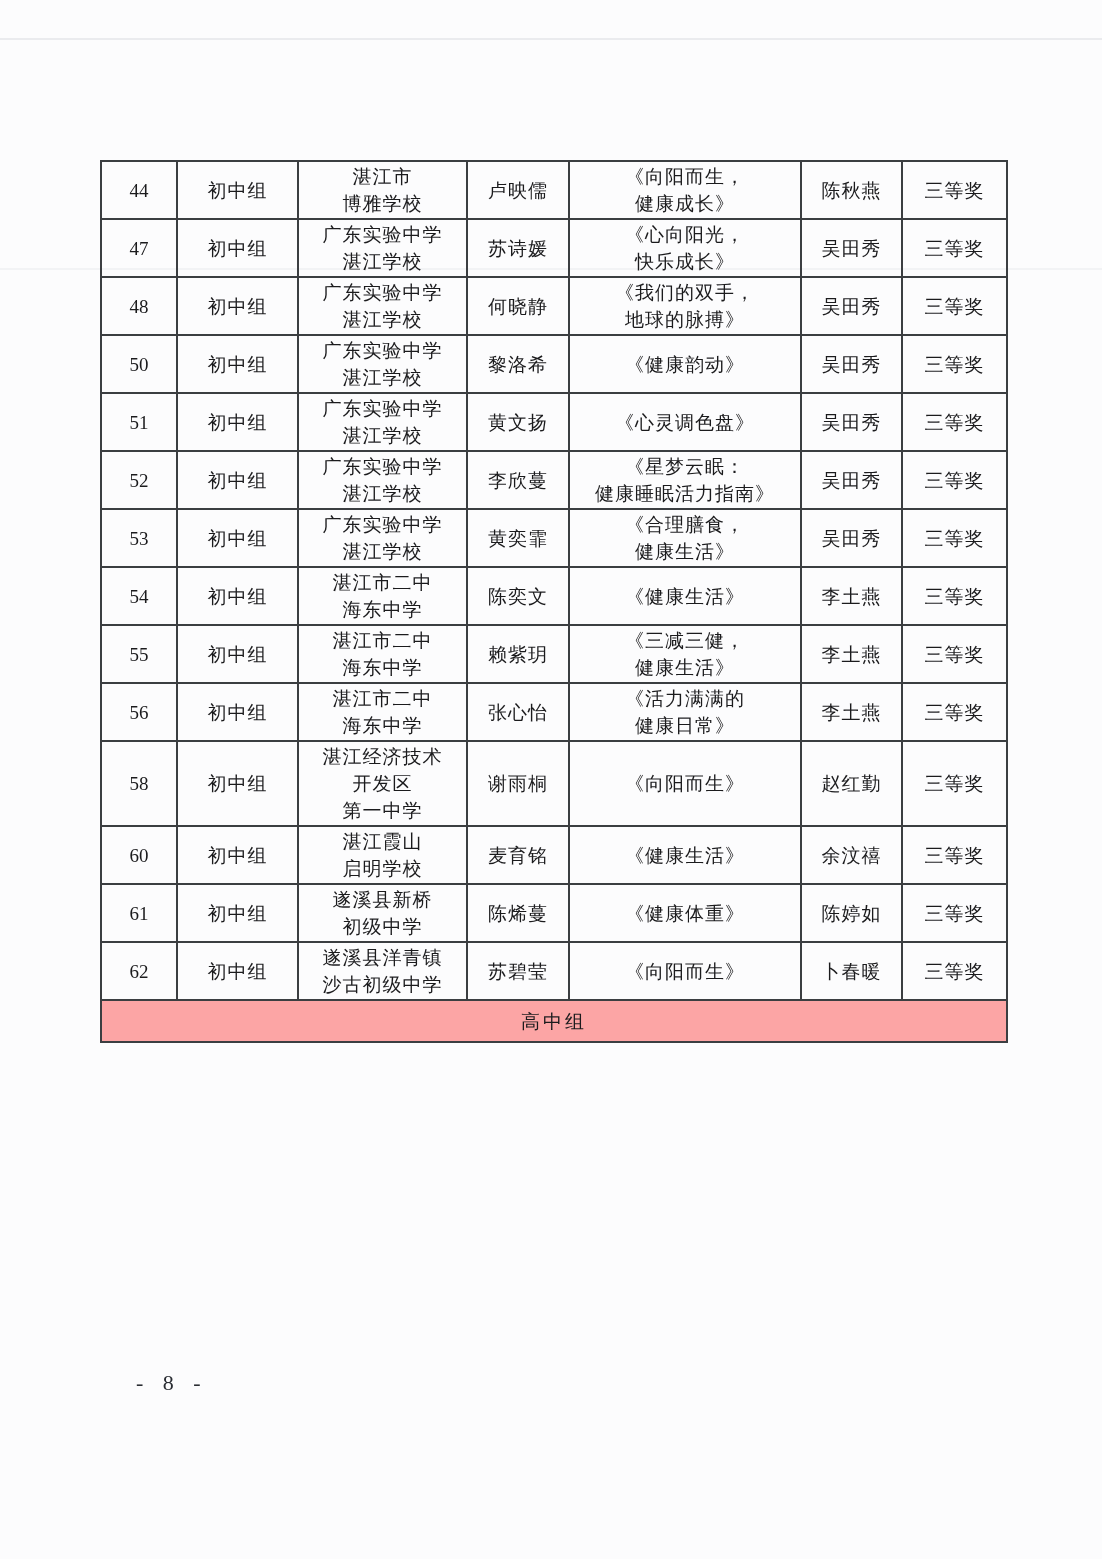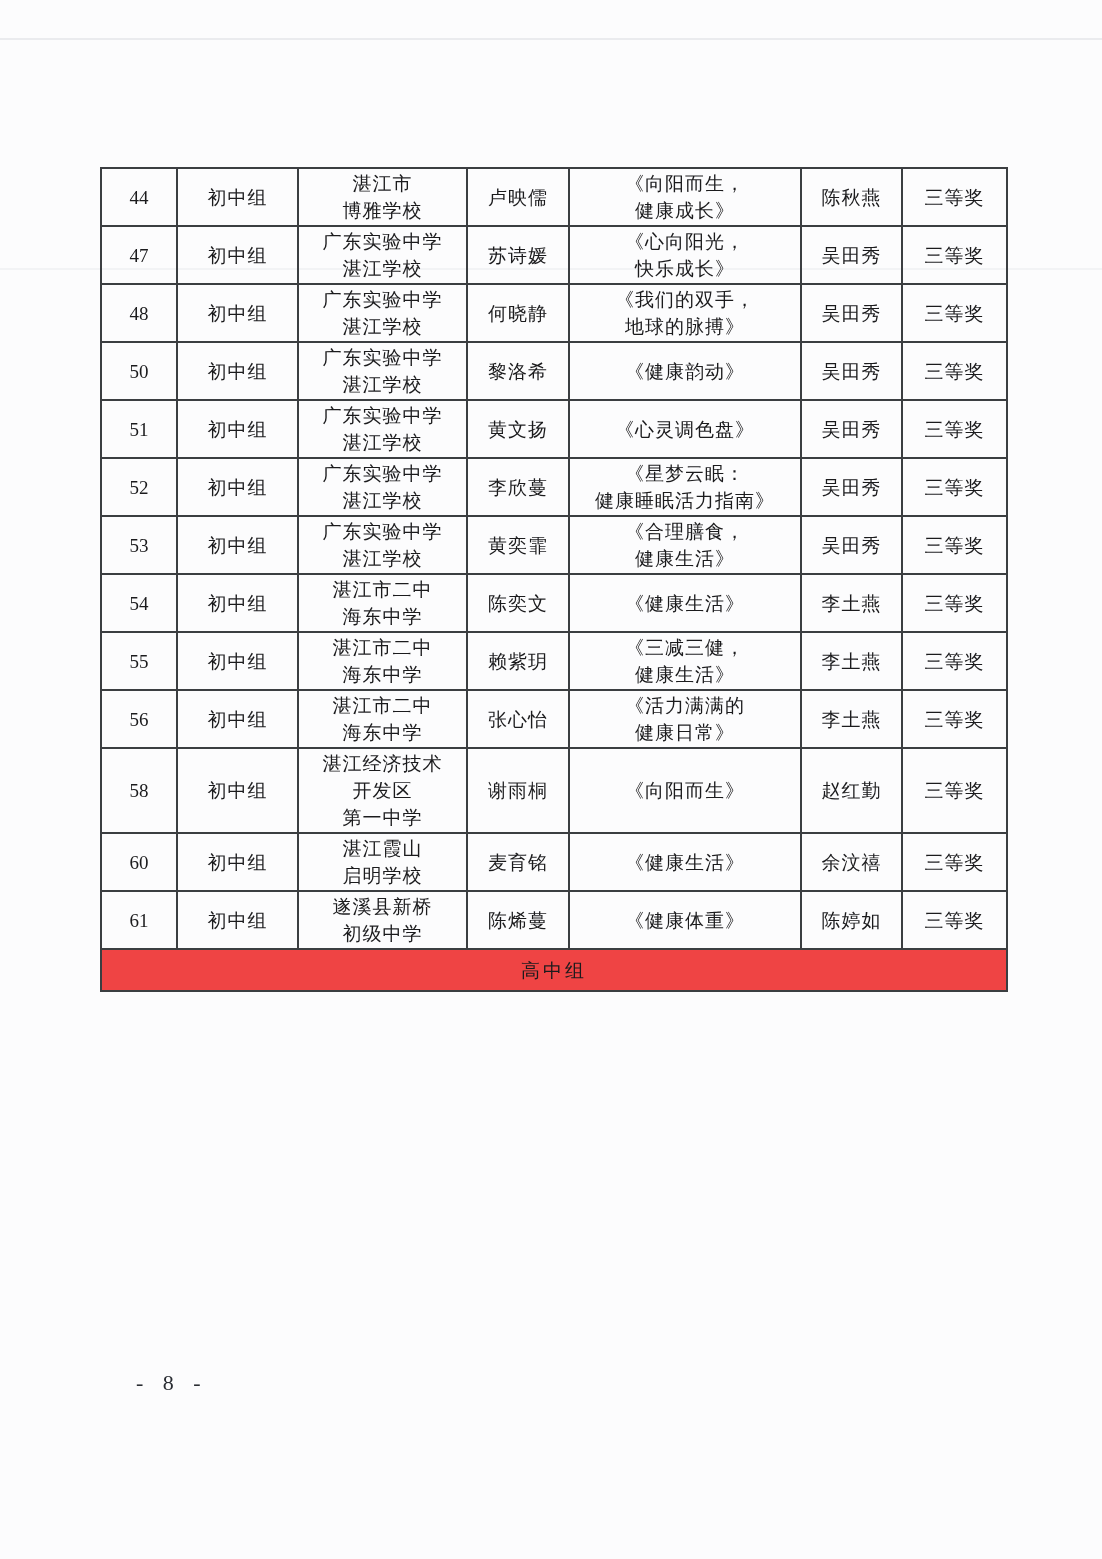--- a/index.html
+++ b/index.html
@@ -20,40 +20,40 @@
     height: 2px;
     background: #c9ccd0;
     opacity: 0.35;
   }
   .streak-1 { top: 38px; }
   .streak-2 { top: 268px; opacity: 0.18; }
 
   table.awards {
     position: absolute;
     left: 100px;
-    top: 167px;
+    top: 160px;
     width: 906px;
     border-collapse: collapse;
     table-layout: fixed;
   }
   table.awards td {
     border: 2px solid #3b3e41;
     text-align: center;
     vertical-align: middle;
     font-size: 19px;
     line-height: 27px;
     white-space: pre-line;
     padding: 1px 2px;
     height: 52px;
     letter-spacing: 1px;
   }
   table.awards td.cell-no { letter-spacing: 0; }
   table.awards tr.section-row td {
     height: 38px;
-    background: #ef4444;
+    background: #fca5a5;
     font-size: 19px;
     letter-spacing: 3px;
   }
   .page-number {
     position: absolute;
     left: 136px;
     top: 1370px;
     font-size: 22px;
     letter-spacing: 7px;
     color: #2a2d33;
@@ -208,20 +208,30 @@
         <tr>
           <td class="cell-no">61</td>
           <td class="cell-group">初中组</td>
           <td class="cell-school">遂溪县新桥
 初级中学</td>
           <td class="cell-student">陈烯蔓</td>
           <td class="cell-title">《健康体重》</td>
           <td class="cell-teacher">陈婷如</td>
           <td class="cell-award">三等奖</td>
         </tr>
+        <tr>
+          <td class="cell-no">62</td>
+          <td class="cell-group">初中组</td>
+          <td class="cell-school">遂溪县洋青镇
+沙古初级中学</td>
+          <td class="cell-student">苏碧莹</td>
+          <td class="cell-title">《向阳而生》</td>
+          <td class="cell-teacher">卜春暖</td>
+          <td class="cell-award">三等奖</td>
+        </tr>
       </tbody>
     <tbody>
       <tr class="section-row">
         <td colspan="7">高中组</td>
       </tr>
     </tbody>
   </table>
 
   <div class="page-number">- 8 -</div>
 </div>

